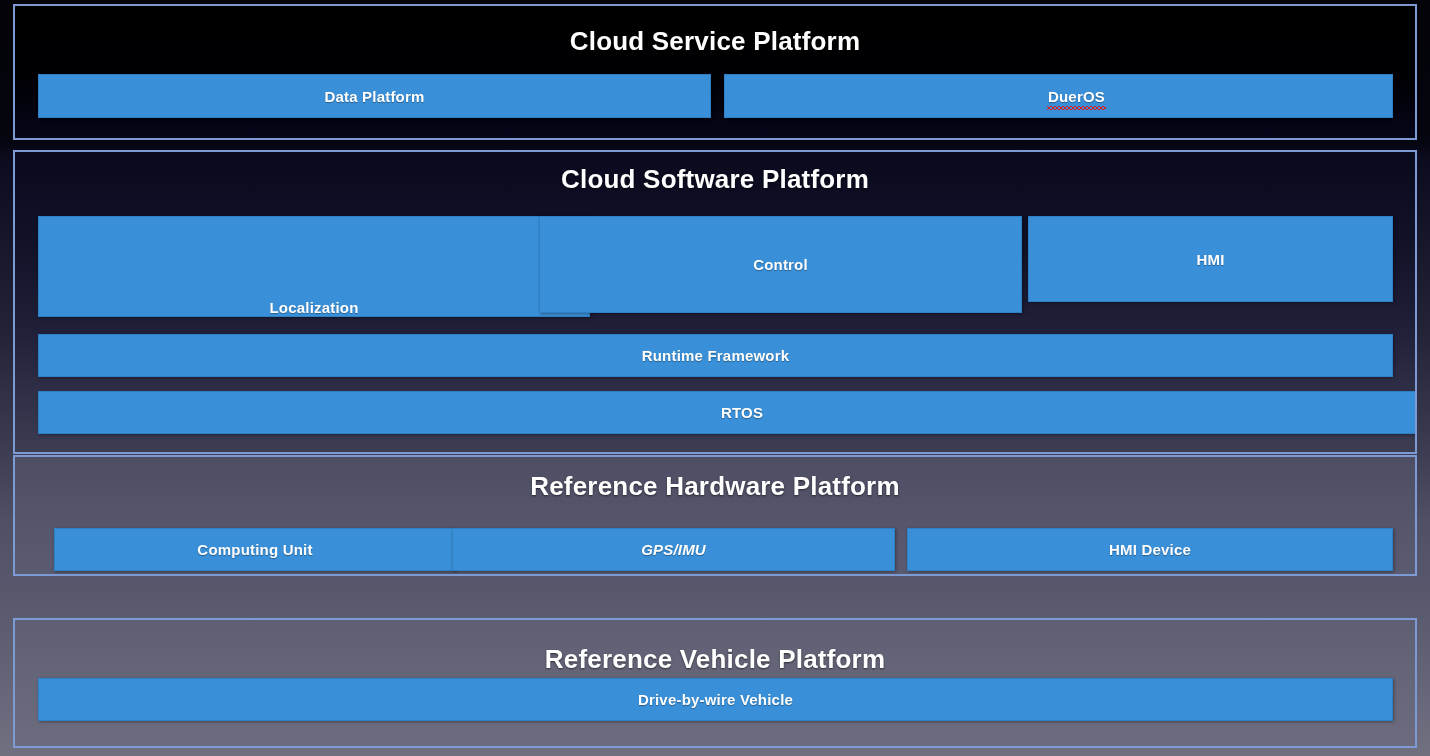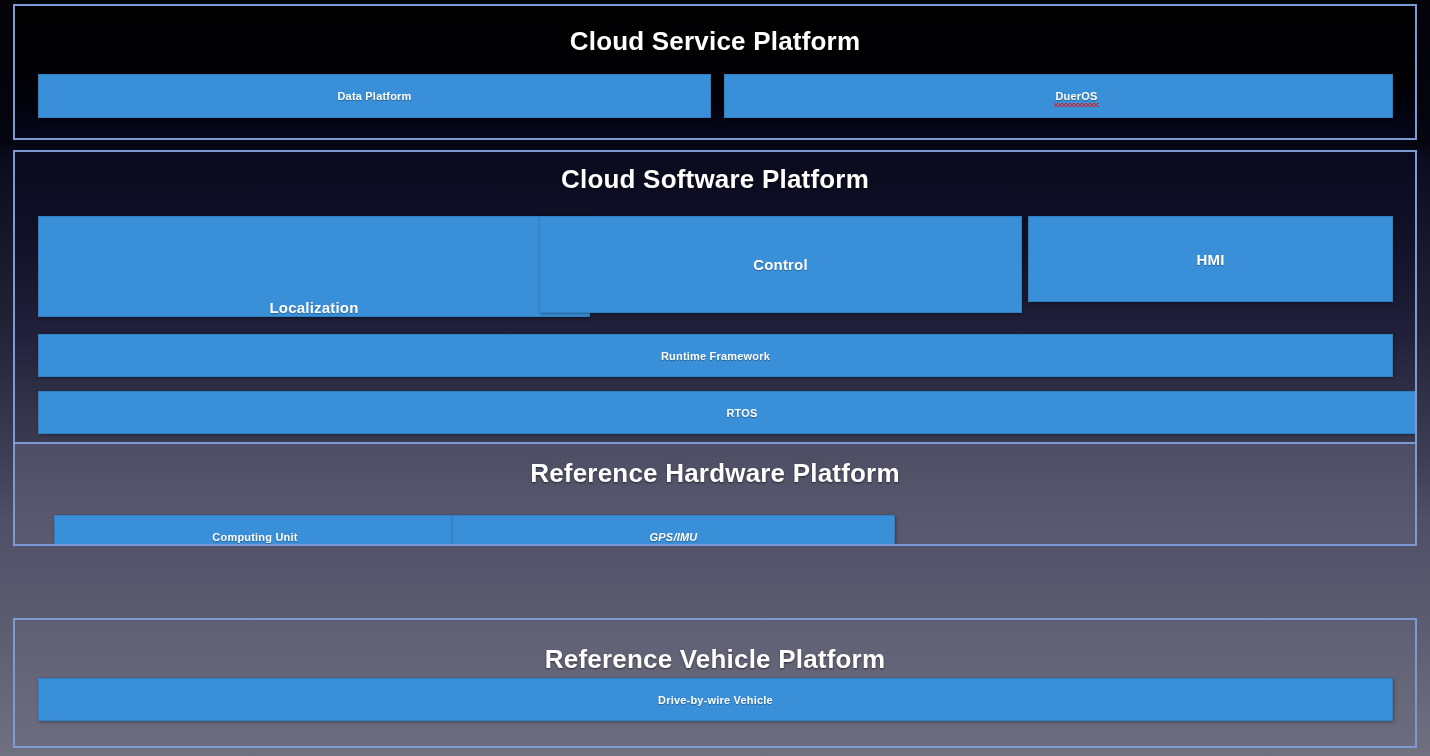--- a/index.html
+++ b/index.html
@@ -46,21 +46,21 @@
   
   .block {
     position: absolute;
     background: #3a90d8;
     border: 1px solid #2f7fc4;
     display: flex;
     align-items: center;
     justify-content: center;
     color: #ffffff;
     font-weight: bold;
-    font-size: 11px;
+    font-size: 15px;
     letter-spacing: 0.2px;
     text-shadow: 0 1px 1px rgba(0,0,0,0.35);
     box-shadow: 1px 1px 3px rgba(0,0,0,0.35);
     white-space: nowrap;
   }
 
   .block.lg { font-size: 15px; }
 
   
   .misspelled {
@@ -102,21 +102,21 @@
   }
   #panel-software .panel-title { margin-top: 12px; }
   #blk-localization { left: 23px;   top: 64px;  width: 552px; height: 101px; align-items: flex-end; }
   #blk-control      { left: 524px;  top: 64px;  width: 483px; height: 97px;  }
   #blk-hmi          { left: 1013px; top: 64px;  width: 365px; height: 86px; }
   #blk-runtime      { left: 23px;   top: 182px; width: 1355px; height: 43px; }
   #blk-rtos         { left: 23px;   top: 239px; width: 1408px; height: 43px; }
 
   
   #panel-hardware {
-    left: 13px; top: 442px; width: 1404px; height: 104px;
+    left: 13px; top: 455px; width: 1404px; height: 121px;
     background: linear-gradient(180deg, #4d4d64 0%, #55556b 55%, #5a5a70 100%);
   }
   #panel-hardware .panel-title { margin-top: 14px; }
   #blk-computing-unit { left: 23px;  top: 71px; width: 402px; height: 43px; margin-left: 16px; }
   #blk-gps-imu        { left: 437px; top: 71px; width: 443px; height: 43px; font-style: italic; }
   #blk-hmi-device     { left: 892px; top: 71px; width: 486px; height: 43px; }
 
   
   #panel-vehicle {
     left: 13px; top: 618px; width: 1404px; height: 130px;
@@ -168,20 +168,23 @@
   <h2 class="panel-title">Reference Hardware Platform</h2>
 
   <div class="block" id="blk-computing-unit">
     <span>Computing Unit</span>
   </div>
 
   <div class="block" id="blk-gps-imu">
     <span>GPS/IMU</span>
   </div>
 
+  <div class="block" id="blk-hmi-device">
+    <span>HMI Device</span>
+  </div>
 </section>
 
 <section class="panel" id="panel-vehicle">
   <h2 class="panel-title">Reference Vehicle Platform</h2>
 
   <div class="block" id="blk-drive-by-wire">
     <span>Drive-by-wire Vehicle</span>
   </div>
 </section>
 

